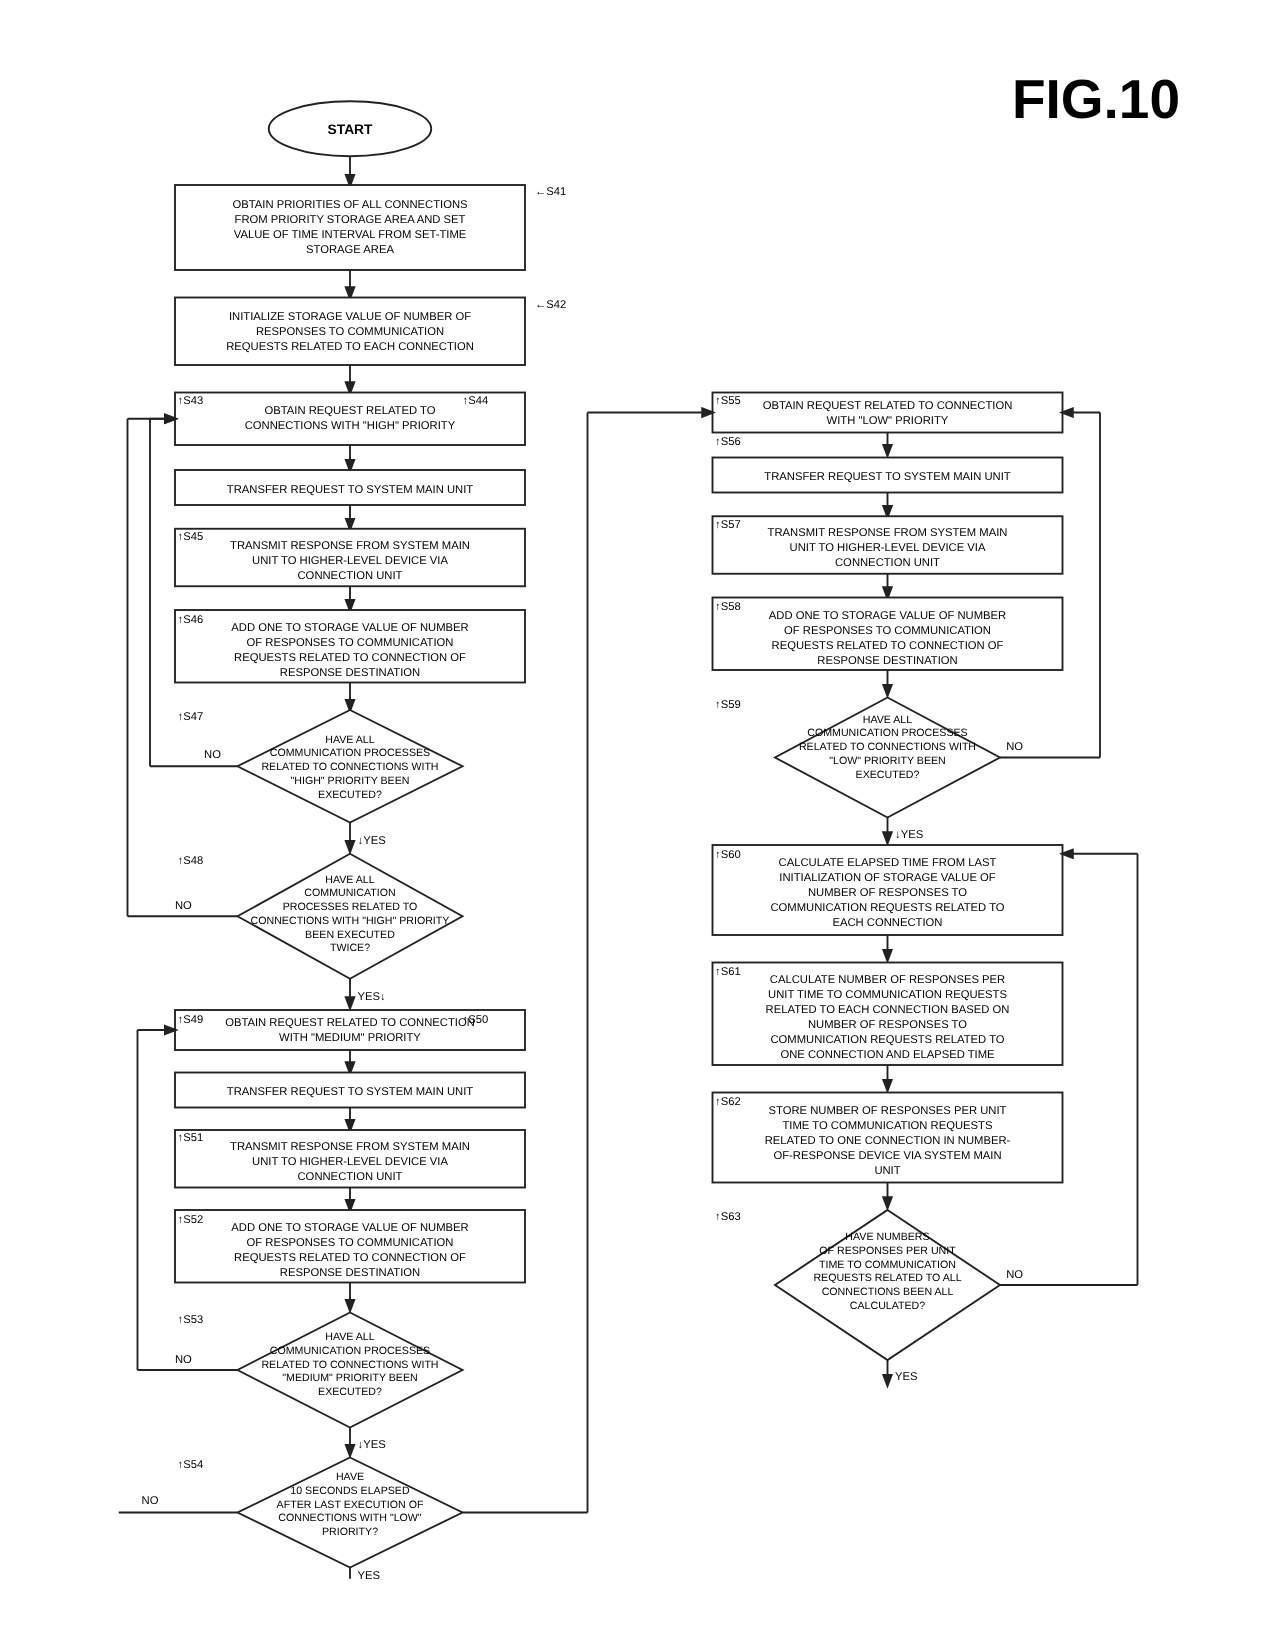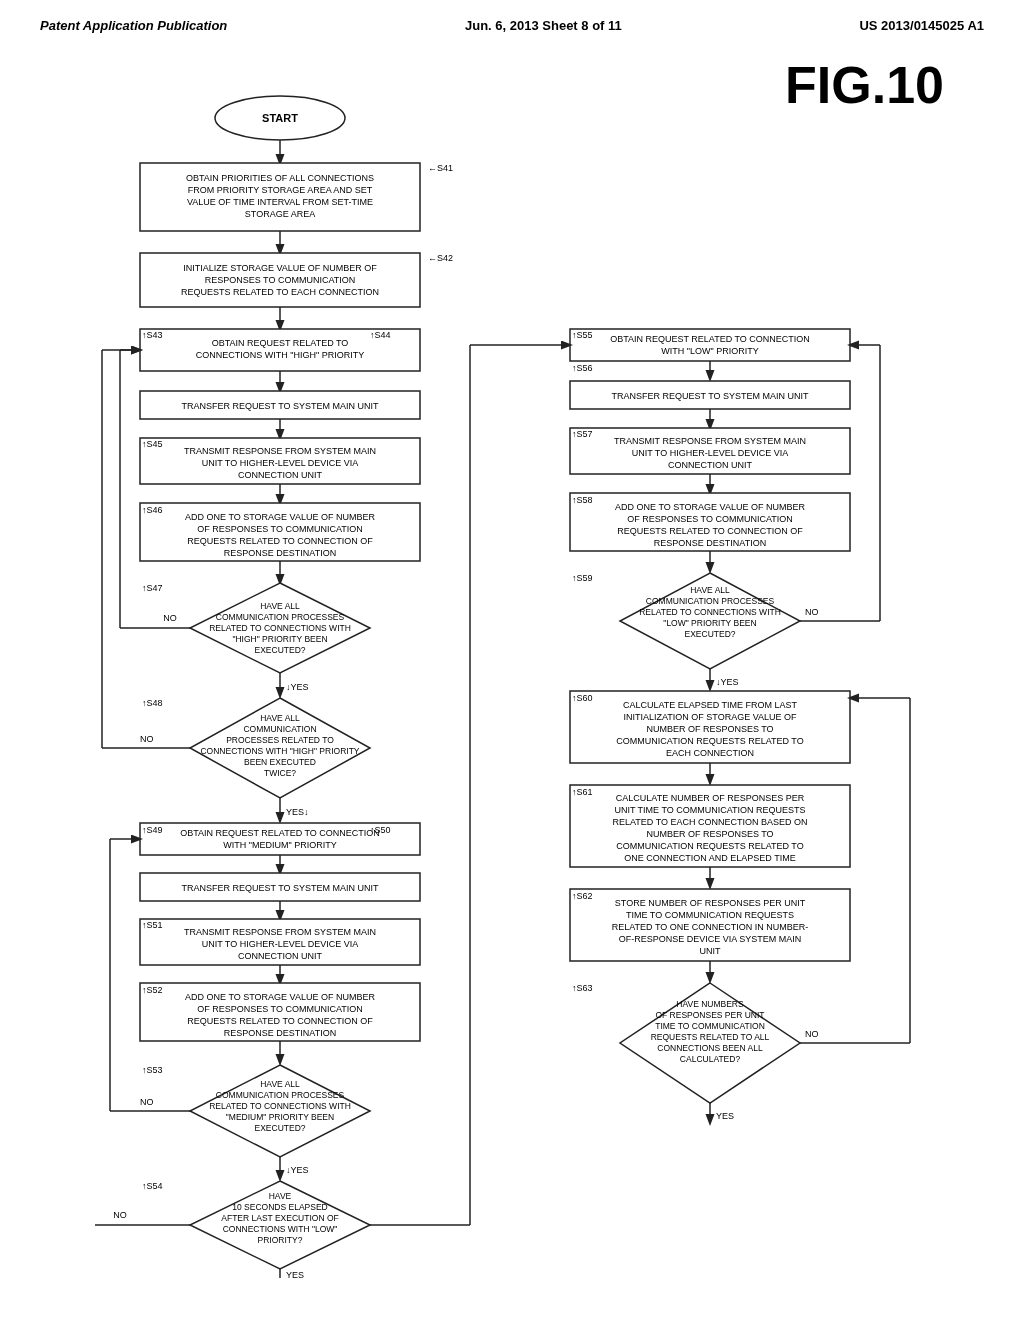--- a/index.html
+++ b/index.html
@@ -31,43 +31,38 @@
     }
     .patent-header .left { font-style: italic; font-weight: bold; font-size: 13px; }
     .patent-header .center { font-size: 13px; }
     .patent-header .right { font-size: 13px; }
 
     
     .fig-label {
       position: absolute;
       top: 55px;
       right: 80px;
-      font-size: 52px;
+      font-size: 44px;
       font-weight: bold;
       font-family: Arial, sans-serif;
     }
 
     
     .flowchart {
       position: relative;
       margin-top: 30px;
       width: 940px;
       height: 1220px;
     }
   </style>
 </head>
 <body>
 
 <div class="page">
 
-  <div class="patent-header">
-    <div class="left">Patent Application Publication</div>
-    <div class="center">Jun. 6, 2013    Sheet 8 of 11</div>
-    <div class="right">US 2013/0145025 A1</div>
-  </div>
 
   <div class="fig-label">FIG.10</div>
 
   <div class="flowchart">
     <svg viewBox="0 0 940 1220" width="940" height="1220" xmlns="http://www.w3.org/2000/svg" style="font-family:Arial,sans-serif;">
       <defs>
         <marker id="arrow" markerWidth="8" markerHeight="8" refX="6" refY="3" orient="auto">
           <path d="M0,0 L0,6 L8,3 z" fill="#222"></path>
         </marker>
       </defs>

